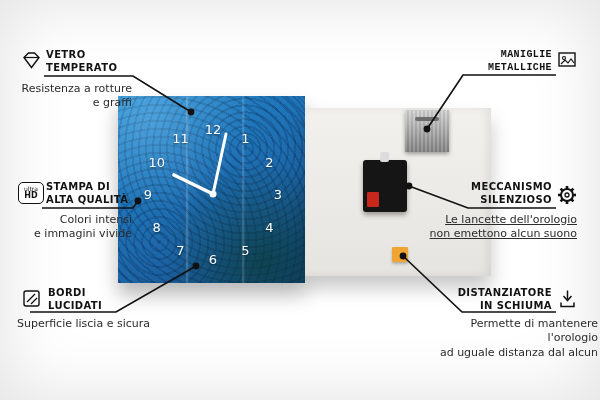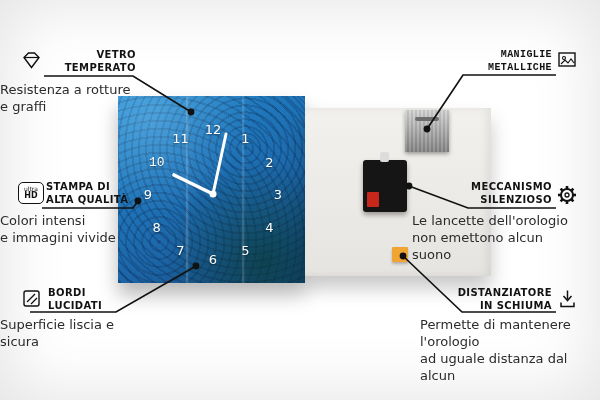--- a/index.html
+++ b/index.html
@@ -7,22 +7,22 @@
     position:relative;width:600px;height:400px;overflow:hidden;
     background:#ffffff;
     font-family:"DejaVu Sans", sans-serif;
     box-shadow:inset 0 0 70px rgba(0,0,0,0.12);
   }
   .feature-title{
     position:absolute;font-size:10px;font-weight:bold;color:#121212;
     letter-spacing:0.4px;line-height:1.3;white-space:pre-line;
   }
   .feature-sub{
-    position:absolute;font-size:13px;color:#2b2b2b;line-height:1.3;
-    white-space:pre-line;text-align:left;
+    position:absolute;font-size:11px;color:#2b2b2b;line-height:1.3;
+    white-space:pre-line;text-align:right;
   }
   .t-right{text-align:right;}
   .icon{position:absolute;}
   
   .uhd{
     position:absolute;width:24px;height:20px;border:1.5px solid #111;border-radius:5px;
     display:flex;flex-direction:column;align-items:center;justify-content:center;
     color:#111;background:#fff;
   }
   .uhd .u{font-size:6px;line-height:6px;}
@@ -86,21 +86,21 @@
     <div style="position:absolute;left:0;top:0;width:100%;height:100%;">
         <span class="clock-num" style="left: 127.5px; top: 41.7px;">1</span>
         <span class="clock-num" style="left: 151.3px; top: 65.5px;">2</span>
         <span class="clock-num" style="left: 160px; top: 98px;">3</span>
         <span class="clock-num" style="left: 151.3px; top: 130.5px;">4</span>
         <span class="clock-num" style="left: 127.5px; top: 154.3px;">5</span>
         <span class="clock-num" style="left: 95px; top: 163px;">6</span>
         <span class="clock-num" style="left: 62.5px; top: 154.3px;">7</span>
         <span class="clock-num" style="left: 38.7px; top: 130.5px;">8</span>
         <span class="clock-num" style="left: 30px; top: 98px;">9</span>
-        <span class="clock-num" style="left: 38.7px; top: 65.5px; font-family: Liberation Mono, monospace;">10</span>
+        <span class="clock-num" style="left: 38.7px; top: 65.5px;">10</span>
         <span class="clock-num" style="left: 62.5px; top: 41.7px;">11</span>
         <span class="clock-num" style="left: 95px; top: 33px;">12</span>
       </div>
     <svg id="hands-svg" width="187" height="187" viewBox="0 0 187 187">
       <line x1="95" y1="98" x2="108" y2="38" stroke="#ffffff" stroke-width="3" stroke-linecap="round"></line>
       <line x1="95" y1="98" x2="56" y2="79" stroke="#ffffff" stroke-width="3.6" stroke-linecap="round"></line>
       <circle cx="95" cy="98" r="3.5" fill="#ffffff"></circle>
     </svg>
   </div>
 
@@ -131,21 +131,21 @@
       <circle cx="427" cy="129" r="3.4"></circle>
       <circle cx="409" cy="186" r="3.4"></circle>
       <circle cx="403" cy="256" r="3.4"></circle>
     </g>
   </svg>
 
   <svg class="icon" style="left:22px;top:51px;" width="19" height="19" viewBox="0 0 19 19">
     <path d="M2 6.5 L6.5 2 H12.5 L17 6.5 L9.5 16.5 Z" fill="none" stroke="#111" stroke-width="1.4"></path>
     <line x1="2" y1="6.5" x2="17" y2="6.5" stroke="#111" stroke-width="1.2"></line>
   </svg>
-  <div class="feature-title" style="left:46px;top:48px;width:90px;text-align:right;">VETRO
+  <div class="feature-title" style="left:46px;top:48px;width:90px;">VETRO
 TEMPERATO</div>
   <div class="feature-sub" style="left:0px;top:82px;width:132px;">Resistenza a rotture
 e graffi</div>
 
   <div class="uhd" style="left:18px;top:182px;">
     <span class="u">ultra</span>
     <span class="h">HD</span>
   </div>
   <div class="feature-title" style="left:46px;top:180px;width:92px;">STAMPA DI
 ALTA QUALITÀ</div>
@@ -178,21 +178,21 @@
       <line x1="15.2" y1="15.2" x2="17.4" y2="17.4"></line>
         <line x1="6.8" y1="15.2" x2="4.6" y2="17.4"></line>
       <line x1="6.8" y1="6.8" x2="4.6" y2="4.6"></line>
         <line x1="15.2" y1="6.8" x2="17.4" y2="4.6"></line>
     </g>
     <circle cx="11" cy="11" r="6" fill="none" stroke="#111" stroke-width="2"></circle>
     <circle cx="11" cy="11" r="2" fill="none" stroke="#111" stroke-width="1.3"></circle>
   </svg>
   <div class="feature-title t-right" style="left:432px;top:180px;width:120px;">MECCANISMO
 SILENZIOSO</div>
-  <div class="feature-sub" style="left:412px;top:213px;width:165px;">Le lancette dell'orologio
+  <div class="feature-sub" style="left:412px;top:213px;width:165px;text-decoration:underline;">Le lancette dell'orologio
 non emettono alcun suono</div>
 
   <svg class="icon" style="left:558px;top:289px;" width="19" height="20" viewBox="0 0 19 20">
     <line x1="9.5" y1="1.5" x2="9.5" y2="10" stroke="#111" stroke-width="1.5"></line>
     <path d="M5.5 7 L9.5 11.5 L13.5 7" fill="none" stroke="#111" stroke-width="1.5"></path>
     <path d="M3 13.5 v4 h13 v-4" fill="none" stroke="#111" stroke-width="1.5"></path>
   </svg>
   <div class="feature-title t-right" style="left:432px;top:286px;width:120px;">DISTANZIATORE
 IN SCHIUMA</div>
   <div class="feature-sub" style="left:420px;top:317px;width:178px;">Permette di mantenere l'orologio

